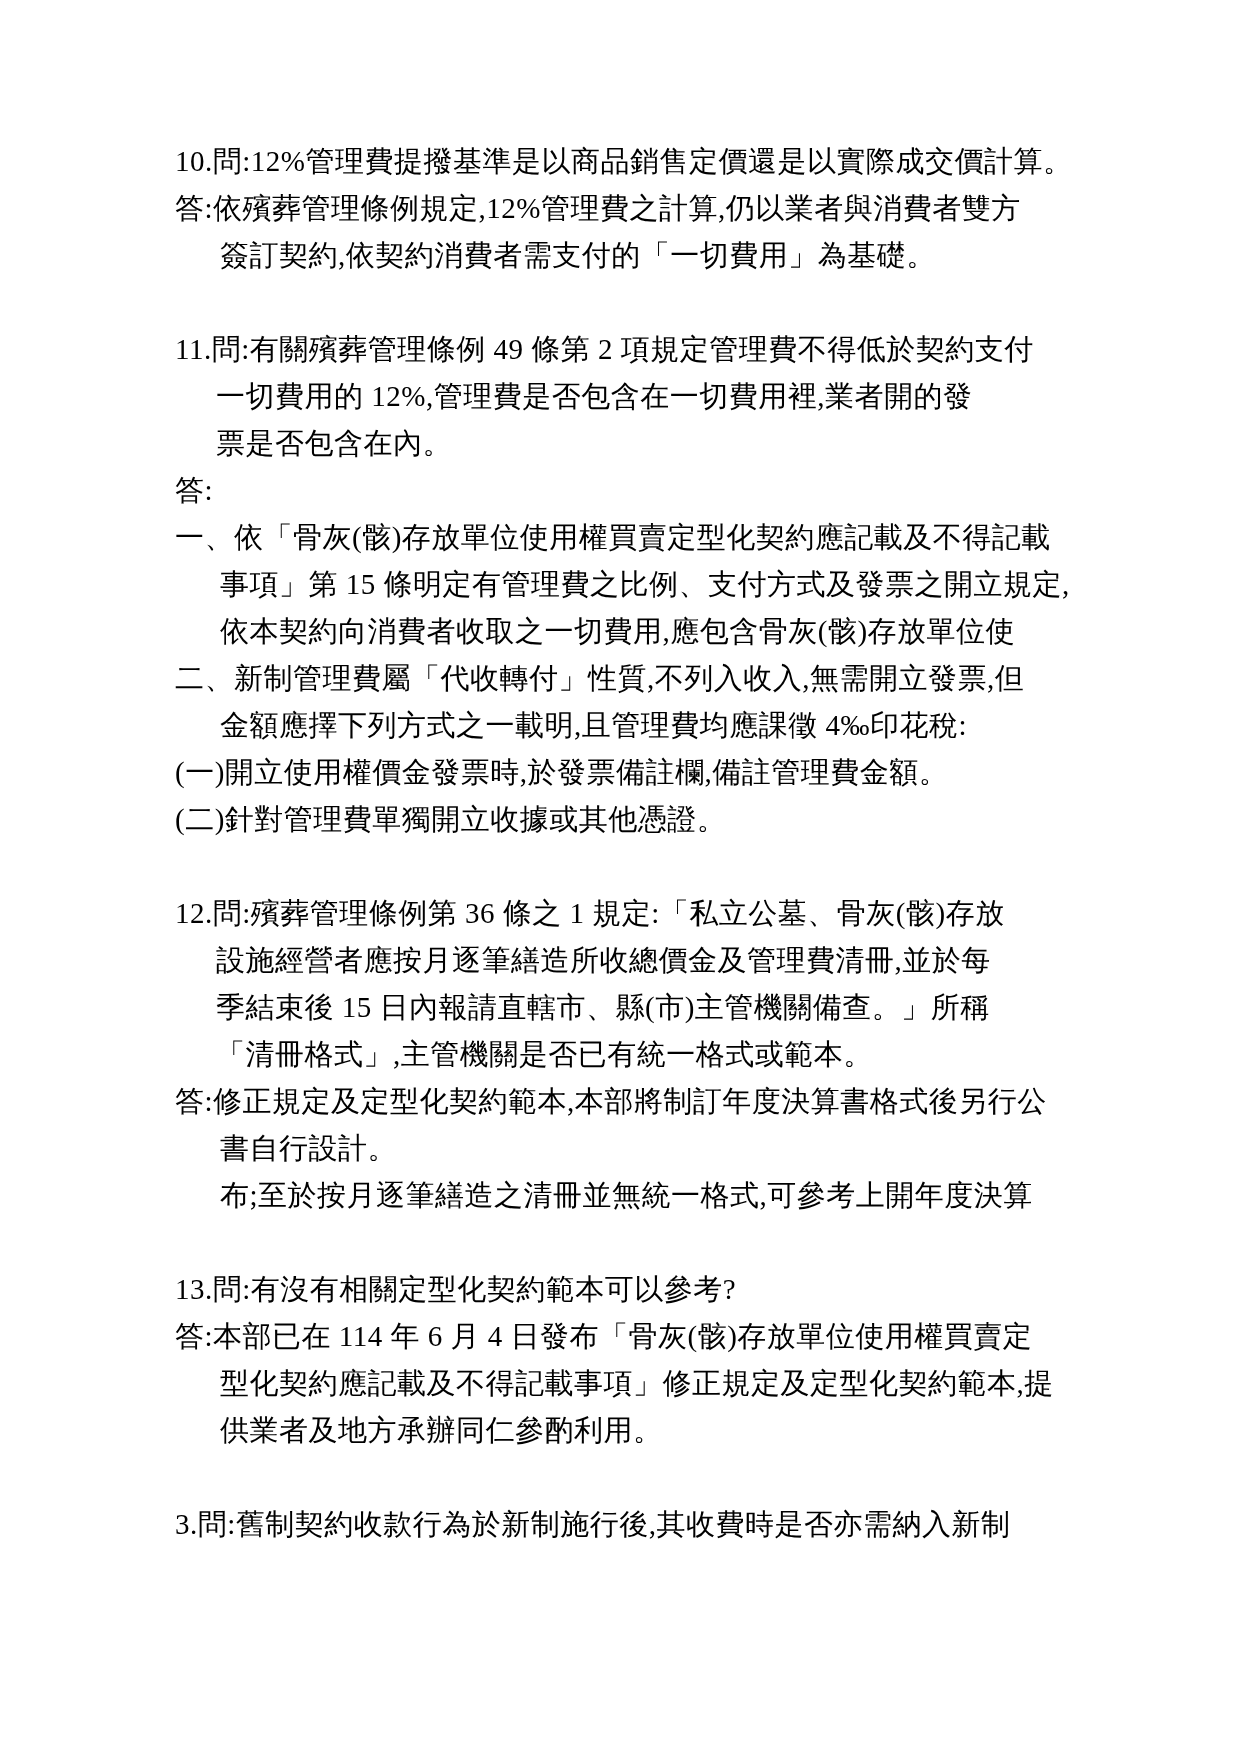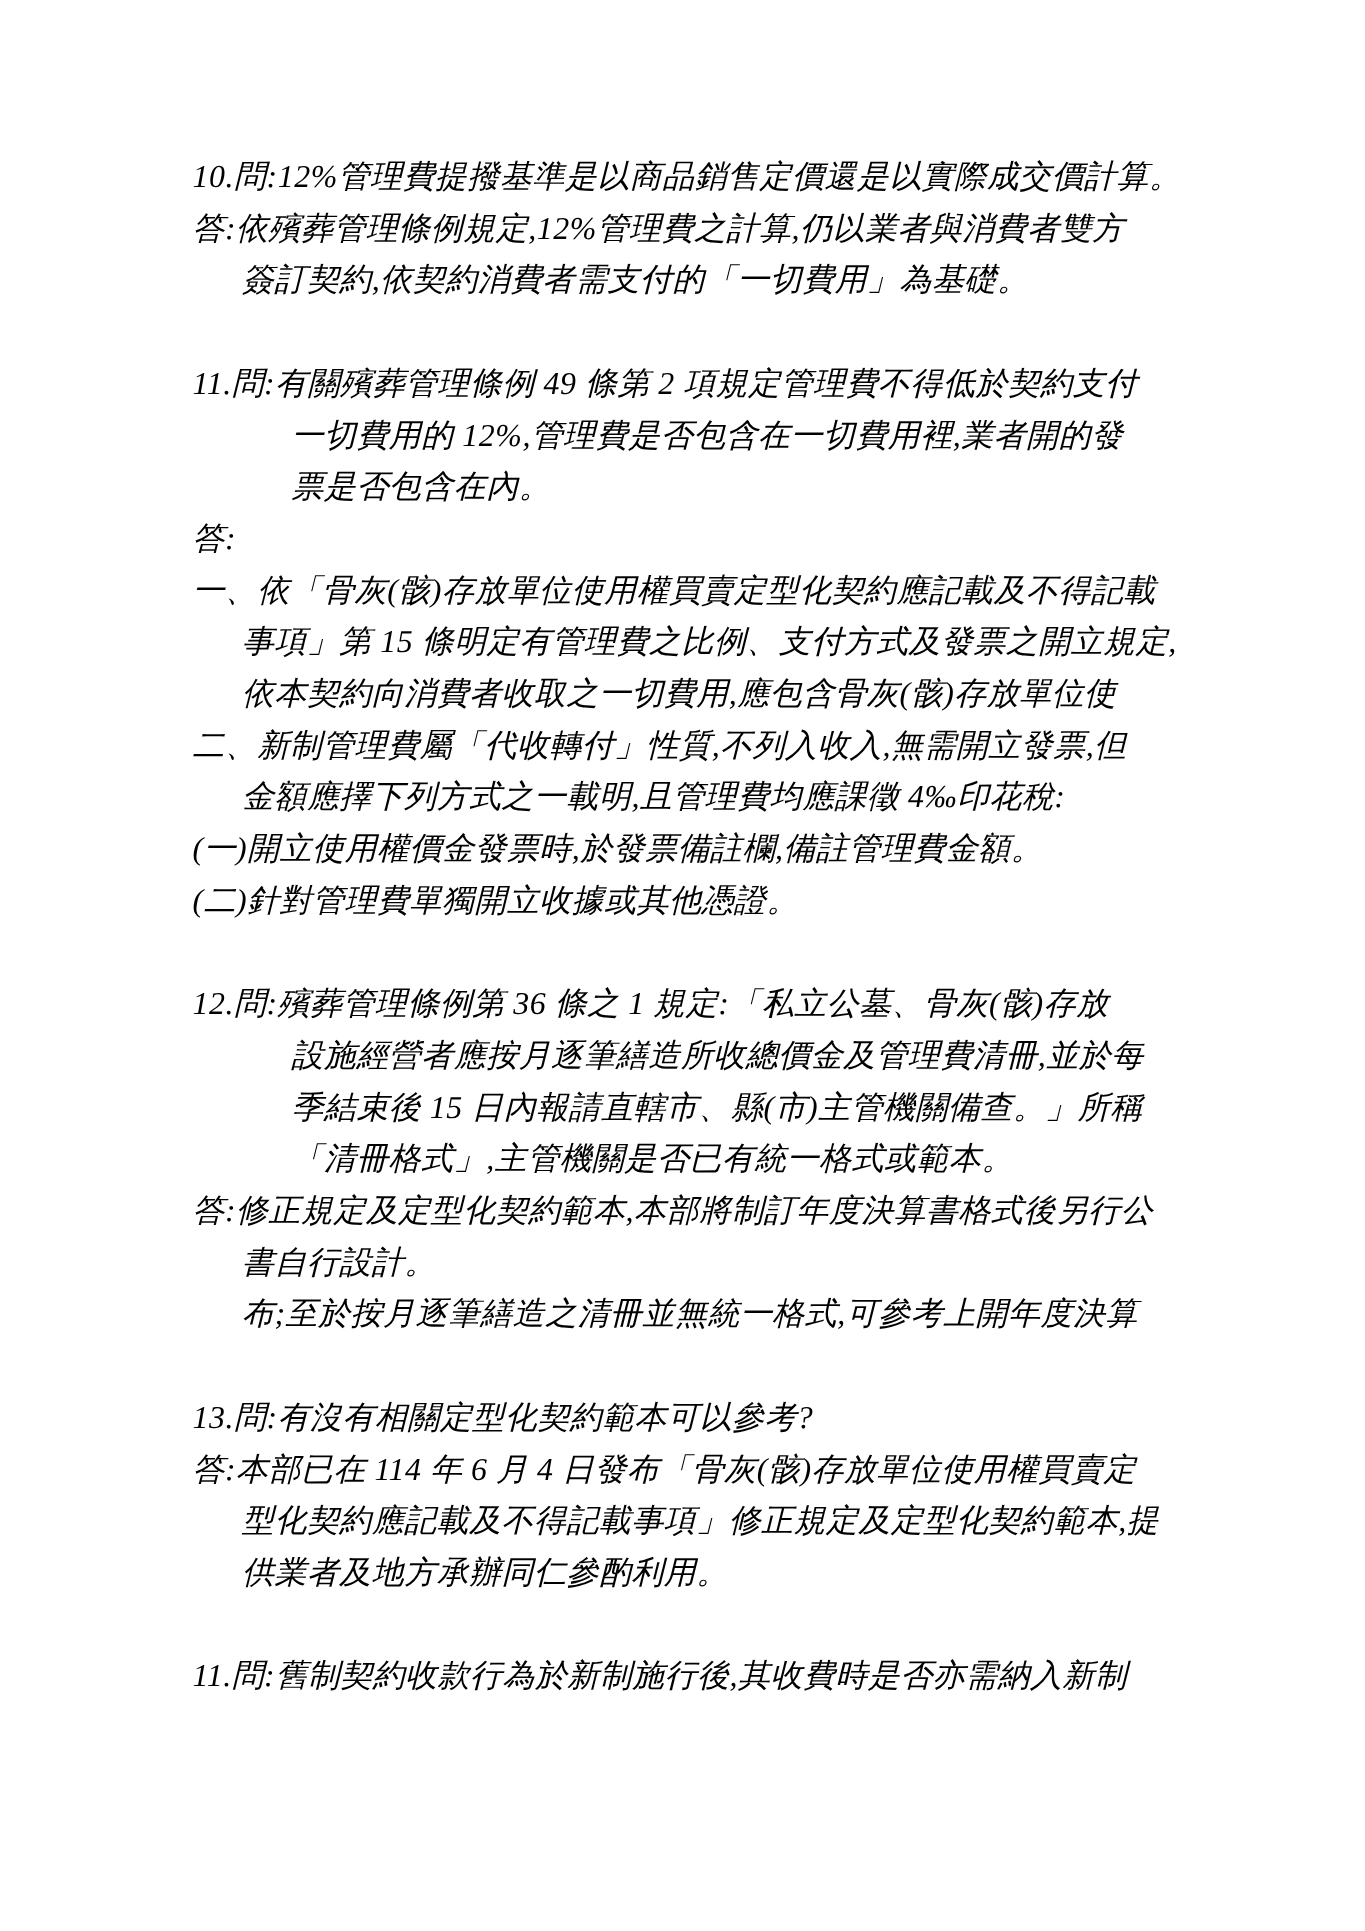--- a/index.html
+++ b/index.html
@@ -10,29 +10,28 @@
   .page {
     position: relative;
     width: 1241px;
     height: 1755px;
     background: #ffffff;
     color: #000000;
     font-family: "Liberation Serif", "DejaVu Serif", serif;
     overflow: hidden;
     box-sizing: border-box;
     padding: 138px 70px 0 175px;
-    font-style: italic;
   }
   .line {
     font-size: 29px;
     line-height: 47px;
     white-space: nowrap;
     letter-spacing: 0.5px;
   }
-  .q-cont { margin-left: 90px; }   
+  .q-cont { margin-left: 41px; }   
   .a-cont { margin-left: 45px; }   
   .spacer { height: 47px; }        
 </style>
 </head>
 <body>
 
 <div class="page">
 
   <div class="line">10.問:12%管理費提撥基準是以商品銷售定價還是以實際成交價計算。</div>
   <div class="line">答:依殯葬管理條例規定,12%管理費之計算,仍以業者與消費者雙方</div>
@@ -64,15 +63,15 @@
 
   <div class="spacer"></div>
 
   <div class="line">13.問:有沒有相關定型化契約範本可以參考?</div>
   <div class="line">答:本部已在 114 年 6 月 4 日發布「骨灰(骸)存放單位使用權買賣定</div>
   <div class="line a-cont">型化契約應記載及不得記載事項」修正規定及定型化契約範本,提</div>
   <div class="line a-cont">供業者及地方承辦同仁參酌利用。</div>
 
   <div class="spacer"></div>
 
-  <div class="line">11.問:舊制契約收款行為於新制施行後,其收費時是否亦需納入新制</div>
+  <div class="line">3.問:舊制契約收款行為於新制施行後,其收費時是否亦需納入新制</div>
 
 </div>
 
 </body></html>

